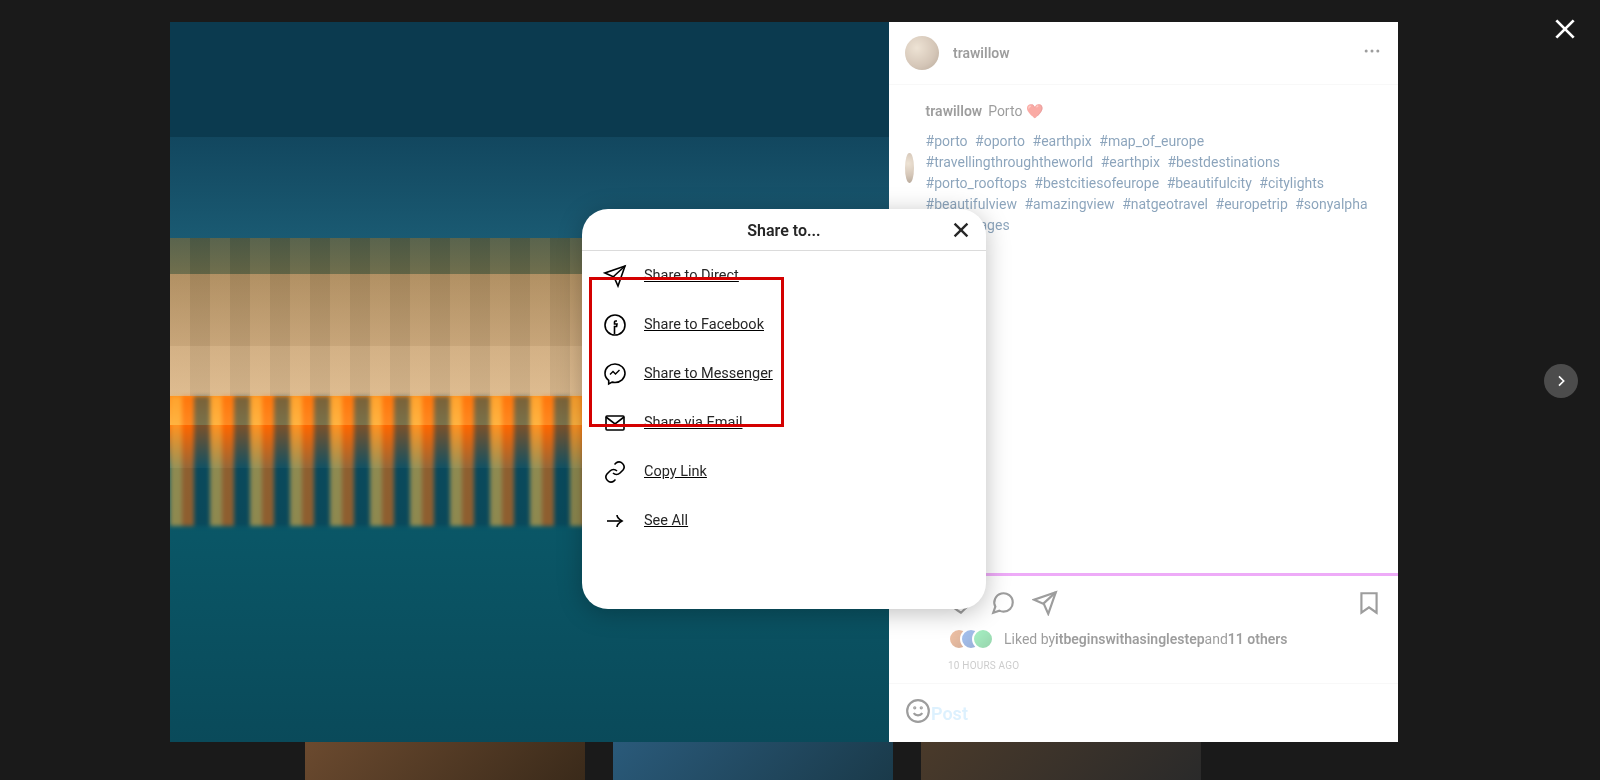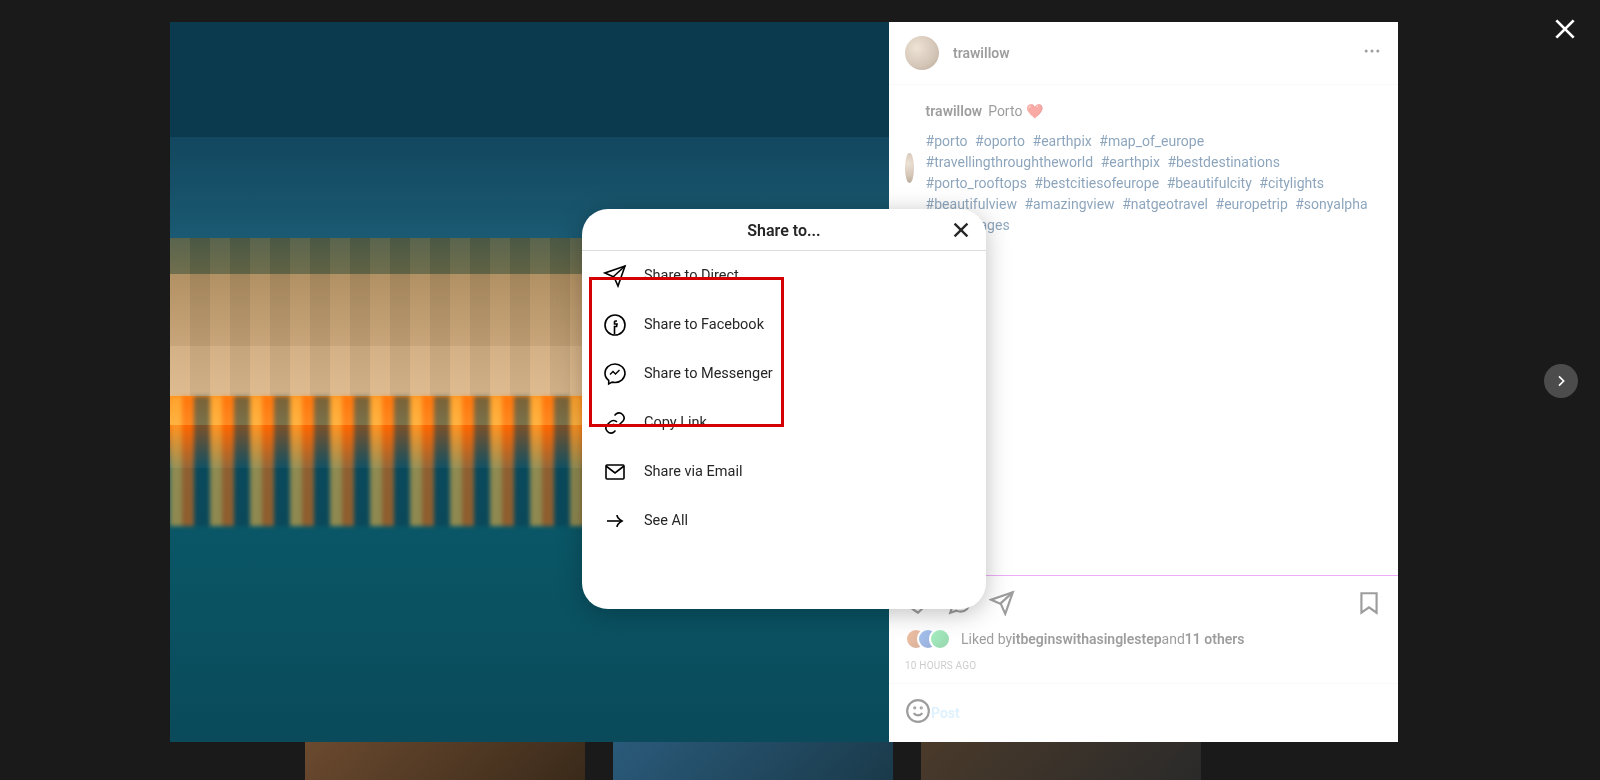--- a/index.html
+++ b/index.html
@@ -51,48 +51,48 @@
   .more-dots svg { width:20px; height:20px; fill:#262626; }
 
   .ps-body { padding:16px; flex:1; overflow:hidden; }
   .caption-row { display:flex;align-items:center; }
   .caption-text { font-size:14px; line-height:1.55; color:#262626; }
   .caption-text .uname { font-weight:600; margin-right:6px; }
   .heart-emoji { color:#e0245e; }
   .hashtags { margin-top:8px; font-size:14px; line-height:1.5; color:#00376b; word-wrap:break-word; }
   .hashtags span { margin-right:4px; }
 
-  .ps-actions { padding:8px 16px 0 16px; border-top:1px solid #d946ef; }
+  .ps-actions { padding:8px 16px 0 16px; border-top:3px solid #d946ef;margin-left:43px; }
   .action-icons { display:flex; align-items:center; gap:16px; padding:6px 0 2px 0; }
   .action-icons .spacer { flex:1; }
   .aicon svg { width:26px; height:26px; fill:none; stroke:#262626; stroke-width:2; }
   .likes-row { display:flex; align-items:center; padding:6px 0; font-size:14px; color:#262626; }
   .likepile { position:relative; width:48px; height:22px; margin-right:8px; }
   .likepile .lp { position:absolute; width:22px; height:22px; border-radius:50%; border:2px solid #fff; }
   .lp1 { left:0; background:linear-gradient(135deg,#e07a3a,#a04a1a); }
   .lp2 { left:12px; background:linear-gradient(135deg,#3a7ae0,#1a4aa0); }
   .lp3 { left:24px; background:linear-gradient(135deg,#3ae07a,#1aa04a); }
   .likes-row b { font-weight:600; }
   .timestamp { font-size:10px; letter-spacing:0.2px; color:#8e8e8e; padding:4px 0 12px 0; }
 
   .ps-comment { display:flex; align-items:center; padding:14px 16px; border-top:1px solid #efefef; }
   .ps-comment .emoji-btn svg { width:26px; height:26px; stroke:#262626; stroke-width:2; fill:none; }
   .ps-comment input { flex:1; border:none; outline:none; font-size:14px; margin-left:14px; color:#262626; }
   .ps-comment input::placeholder { color:#8e8e8e; }
-  .post-btn { color:#b3dffc; font-weight:600; font-size:14px; cursor:pointer; }
+  .post-btn { color:#b3dffc; font-weight:600; font-size:18px; cursor:pointer; }
 
   
   .side-dim { position:absolute; inset:0; background:rgba(255,255,255,0.55); pointer-events:none; }
 
   
   .share-modal { position:absolute; left:582px; top:180px; width:404px; background:#fff; border-radius:26px; box-shadow:0 4px 24px rgba(0,0,0,0.25); overflow:hidden;margin-top:29px; }
   .sm-header { position:relative; text-align:center; padding:12px 0 10px 0; border-bottom:1px solid #dbdbdb; font-size:16px; font-weight:600; color:#262626; }
   .sm-close { position:absolute; right:14px; top:10px; cursor:pointer; }
   .sm-close svg { width:22px; height:22px; stroke:#262626; stroke-width:2.5; }
-  .sm-list { position:relative; max-height:358px; overflow-y:scroll; }
+  .sm-list { position:relative; max-height:358px; overflow-y:scroll;text-decoration:underline; }
   .sm-item { display:flex; align-items:center; padding:0 20px; height:49px; cursor:pointer; }
   .sm-item .si-icon { width:26px; height:26px; margin-right:16px; display:flex; align-items:center; justify-content:center; }
   .sm-item .si-icon svg { width:24px; height:24px; stroke:#000; stroke-width:1.6; fill:none; }
   .sm-item .si-label { font-size:14.5px; color:#262626; }
 
   .red-box { position:absolute; border:3px solid #d40000; pointer-events:none; }
 
   
   .sm-list::-webkit-scrollbar { width:14px; }
   .sm-list::-webkit-scrollbar-track { background:#f1f1f1; }
@@ -253,40 +253,40 @@
             <path d="M7 12.5l3-3 2.5 2.5 4-4" stroke-width="1.4"></path>
           </svg>
         </span>
       <span class="si-label">Share to Messenger</span>
     </div>
 
 
     <div class="sm-item">
       <span class="si-icon">
           <svg viewBox="0 0 24 24">
+            <rect x="3" y="5" width="18" height="14" rx="1"></rect>
+            <polyline points="3 6 12 13 21 6"></polyline>
+          </svg>
+        </span>
+      <span class="si-label">Share via Email</span>
+    </div>
+
+    <div class="sm-item">
+      <span class="si-icon">
+          <svg viewBox="0 0 24 24">
             <path d="M10 13a5 5 0 0 0 7 0l3-3a5 5 0 0 0-7-7l-1.5 1.5"></path>
             <path d="M14 11a5 5 0 0 0-7 0l-3 3a5 5 0 0 0 7 7l1.5-1.5"></path>
           </svg>
         </span>
       <span class="si-label">Copy Link</span>
     </div>
 
     <div class="sm-item">
       <span class="si-icon">
           <svg viewBox="0 0 24 24">
-            <rect x="3" y="5" width="18" height="14" rx="1"></rect>
-            <polyline points="3 6 12 13 21 6"></polyline>
-          </svg>
-        </span>
-      <span class="si-label">Share via Email</span>
-    </div>
-
-    <div class="sm-item">
-      <span class="si-icon">
-          <svg viewBox="0 0 24 24">
             <path d="M4 12h15"></path>
             <path d="M14 6c0 3 5 6 5 6s-5 3-5 6"></path>
           </svg>
         </span>
       <span class="si-label">See All</span>
     </div>
 
     <div style="height:300px"></div>
   </div>
 </div>

